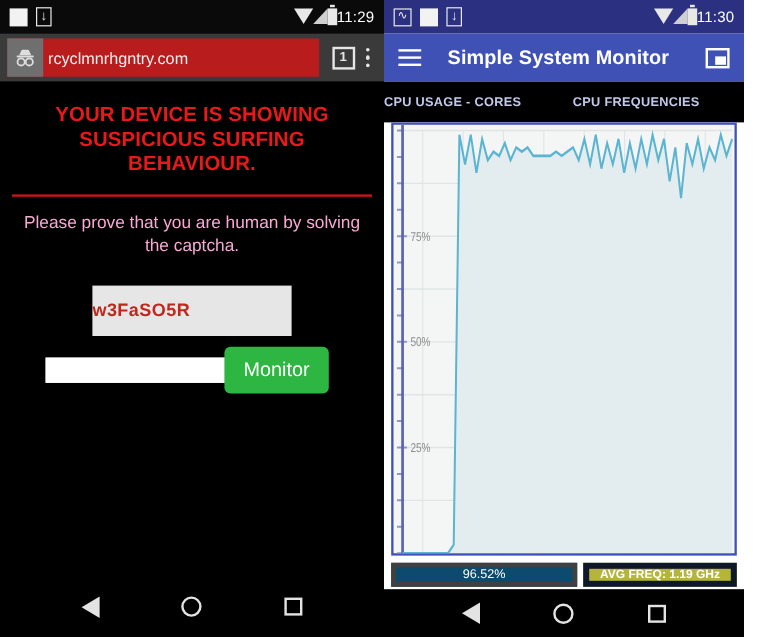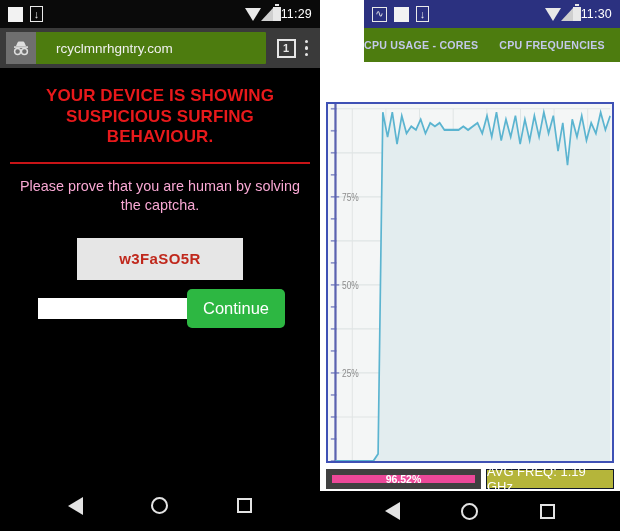--- a/index.html
+++ b/index.html
@@ -12,21 +12,21 @@
   .stage { display: flex; width: 640px; height: 531px; }
 
   
   .phone-left { width: 320px; height: 531px; background: #000; position: relative; }
 
   .statusbar {
     height: 28px; background: #0a0a0a; display: flex; align-items: center;
     padding: 0 8px; color: #fff;
   }
   .sb-left { display: flex; align-items: center; gap: 7px; }
-  .sb-right { margin-left: auto; display: flex; align-items: center; gap: 0; }
+  .sb-right { margin-left: auto; display: flex; align-items: flex-start; gap: 0; }
   .sb-time { font-size: 12.5px; color: #fff; letter-spacing: .2px; }
   .ico-white-square { width: 15px; height: 15px; background: #f2f2f2; }
   .ico-download {
     width: 13px; height: 16px; border: 1.6px solid #eaeaea; position: relative;
     display:flex; align-items:center; justify-content:center;
   }
   .ico-download::after { content: "↓"; font-size: 11px; line-height: 1; color:#eaeaea; }
   .ico-wave {
     width: 15px; height: 15px; border: 1.6px solid #eaeaea;
     display:flex;align-items:center;justify-content:center;
@@ -38,22 +38,22 @@
     border-bottom: 13px solid #cfcfcf; }
   .ico-batt { width: 8px; height: 14px; background: #e8e8e8; position: relative; }
   .ico-batt::before { content:""; position:absolute; top:-3px; left:2px;
     width:4px; height:2px; background:#e8e8e8; }
 
   .browser-bar {
     height: 40px; background: #3a3a3a; display: flex; align-items: center;
     padding: 4px 6px;
   }
   .omnibox {
-    flex: 1; height: 32px; background: #4d7c0f; display: flex; align-items: center;
-    gap: 20px; padding: 0 8px; border-radius: 1px;
+    flex: 1; height: 32px; background: #b91c1c; display: flex; align-items: center;
+    gap: 4px; padding: 0 8px; border-radius: 1px;
   }
   .incognito-badge {
     width: 30px; height: 32px; background: #6f6f6f; margin: 0 0 0 -8px;
     display:flex; align-items:center; justify-content:center;
   }
   .incog-svg { display:block; }
   .url-text {
     color: #f0f0f0; font-size: 13.5px; white-space: nowrap; overflow: hidden;
   }
   .tabcount {
@@ -74,21 +74,21 @@
   }
   .divider { height: 2px; background:#c81417; margin: 14px 2px 13px; }
   .body-text {
     color:#f9a8d4; font-size:14.4px; text-align:center; line-height:1.33;
     padding: 0 6px;
   }
   .body-text.second { margin-top: 18px; }
 
   .captcha-box {
     width: 166px; height: 42px; background:#e6e6e6; margin: 22px auto 0;
-    display:flex; align-items:center; justify-content:center;
+    display:flex; align-items:center; justify-content:flex-start;
   }
   .captcha-text { color:#c0281c; font-size:15px; font-weight:700; letter-spacing:.4px; }
 
   .form-row { display:flex; align-items:center; margin: 9px 12px 0; }
   .captcha-input {
     width: 156px; height: 21px; background:#fff; border: 1px solid #fff;
     margin-left: 18px;
   }
   .continue-btn {
     margin-left: -7px; background:#2db742; color:#fff; font-size:16.5px;
@@ -99,39 +99,39 @@
   .navbar {
     position:absolute; bottom:0; left:0; right:0; height:51px; background:#000;
     display:flex; align-items:center; justify-content:space-around; padding: 0 34px;
   }
   .nav-back { width:0;height:0;border-top:9px solid transparent;
     border-bottom:9px solid transparent;border-right:15px solid #e3e3e3; }
   .nav-home { width:17px;height:17px;border:2px solid #e3e3e3;border-radius:50%; }
   .nav-recent { width:15px;height:15px;border:2px solid #e3e3e3; }
 
   
-  .phone-right { width:300px; height:531px; background:#fff; position:relative;padding-left:44px; }
+  .phone-right { width:300px; height:531px; background:#fff; position:relative; }
   .statusbar-r { height:28px; background:#2b3180; display:flex; align-items:center;
     padding: 0 8px; }
   .appbar {
     height:40px; background:#3f51b5; display:flex; align-items:center;
     padding: 0 12px;
   }
   .hamburger { display:flex; flex-direction:column; gap:4px; cursor:pointer; }
   .hamburger span { width:19px;height:2.2px;background:#fff;display:block; }
   .app-title { color:#fff; font-size:16.5px; font-weight:700; margin-left:22px;
     letter-spacing:.1px; }
   .pip-icon {
     margin-left:auto; width:20px;height:17px;border:2px solid #fff; position:relative;
   }
   .pip-icon::after{content:"";position:absolute;right:1px;bottom:1px;
     width:9px;height:7px;background:#fff;}
 
   .tabbar {
-    height:34px; background:#4d7c0f; display:flex; align-items:stretch;
+    height:34px; background:#000000; display:flex; align-items:stretch;
     font-size:10.6px; font-weight:700; letter-spacing:.25px; position:relative;
     overflow:hidden;
   }
   .tab { display:flex;align-items:center;justify-content:center; color:#c3c9ea;
     padding: 0 6px; white-space:nowrap; cursor:pointer; position:relative; }
   .tab.active { color:#fff; }
   .tab.active::after {
     content:""; position:absolute; left:8px; right:8px; bottom:0; height:3px;
     background:#fff;
   }
@@ -143,27 +143,27 @@
     position:absolute; top:102px; left:6px; right:6px; bottom:68px;
     border: 2px solid #3f51b5; background:#f4f6f6;
   }
   .chart-svg { display:block; width:100%; height:100%; }
 
   .bottom-bars {
     position:absolute; left:6px; right:6px; bottom:42px; height:20px;
     display:flex; gap:5px;
   }
   .bar-usage {
-    flex: 0 0 155px; background:#ec4899; color:#fff; font-size:10.5px;
-    font-weight:700; display:flex;align-items:center;justify-content:center;
-    border: 6px solid #404040;
+    flex: 0 0 155px; background:#0c4a6e; color:#fff; font-size:10.5px;
+    font-weight:400; display:flex;align-items:center;justify-content:center;
+    border: 4px solid #404040;
   }
   .bar-freq {
-    flex:1; background:#b5b53a; color:#fff; font-size:13px; font-weight:400;
-    display:flex;align-items:center;justify-content:center; border:1px solid #0f172a;
+    flex:1; background:#b5b53a; color:#fff; font-size:10px; font-weight:700;
+    display:flex;align-items:center;justify-content:center; border:5px solid #0f172a;
   }
   .navbar-r {
     position:absolute; bottom:0; left:0; right:0; height:40px; background:#000;
     display:flex; align-items:center; justify-content:space-around; padding: 0 34px;
   }
 </style>
 </head>
 <body>
 
 <div class="stage">
@@ -207,21 +207,21 @@
       <div class="warn-title">YOUR DEVICE IS SHOWING SUSPICIOUS SURFING BEHAVIOUR.</div>
       <div class="divider"></div>
       <div class="body-text">Please prove that you are human by solving the captcha.</div>
 
       <div class="captcha-box">
         <span class="captcha-text">w3FaSO5R</span>
       </div>
 
       <div class="form-row">
         <input class="captcha-input" type="text" placeholder="" style="">
-        <button class="continue-btn">Continue</button>
+        <button class="continue-btn">Monitor</button>
       </div>
     </div>
 
     <div class="navbar">
       <span class="nav-back"></span>
       <span class="nav-home"></span>
       <span class="nav-recent"></span>
     </div>
   </div>
 
@@ -234,20 +234,29 @@
         <span class="ico-download"></span>
       </div>
       <div class="sb-right">
         <span class="ico-wifi"></span>
         <span class="ico-signal"></span>
         <span class="ico-batt"></span>
         <span class="sb-time">11:30</span>
       </div>
     </div>
 
+    <div class="appbar">
+      <div class="hamburger">
+        <span></span>
+          <span></span>
+          <span></span>
+      </div>
+      <div class="app-title">Simple System Monitor</div>
+      <div class="pip-icon"></div>
+    </div>
 
     <div class="tabbar">
       <div class="tab t1">CPU USAGE - CORES</div>
       <div class="tab t3">CPU FREQUENCIES</div>
     </div>
 
     <div class="chart-wrap">
       <svg class="chart-svg" viewBox="0 0 304 300" preserveAspectRatio="none">
         <rect x="0" y="0" width="304" height="300" fill="#f4f6f6"></rect>
         <g id="grid" stroke="#dfe4e4" stroke-width="1">

